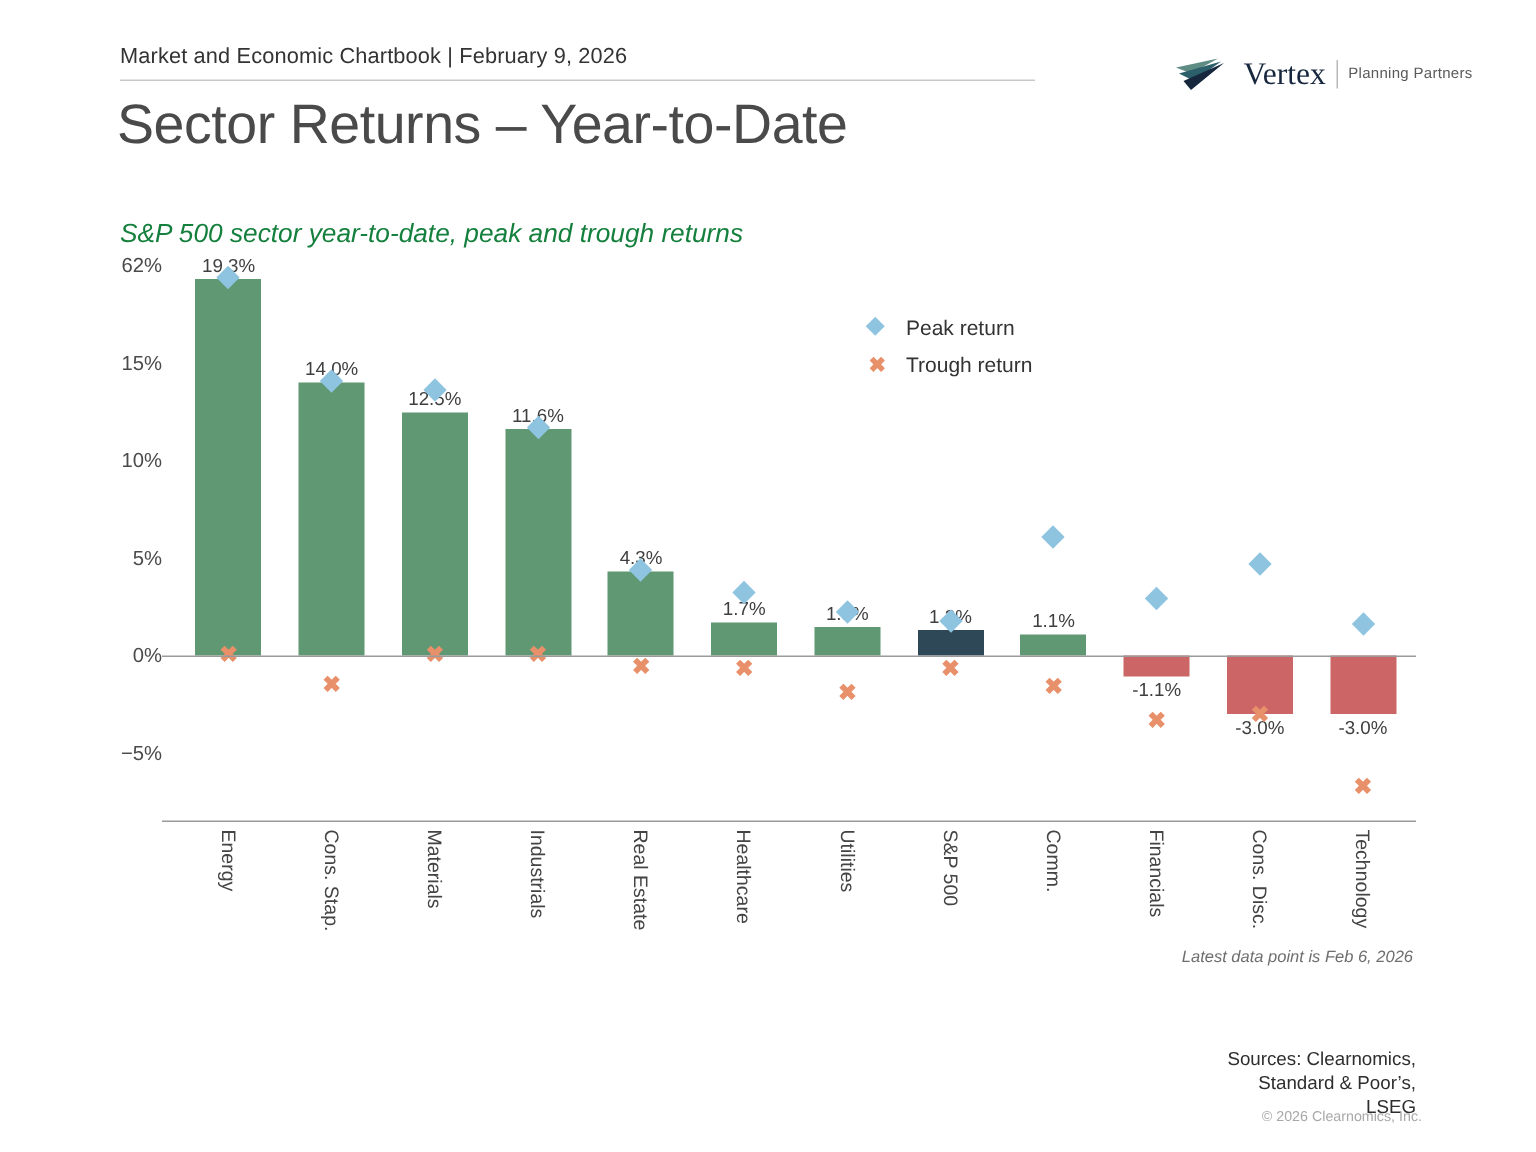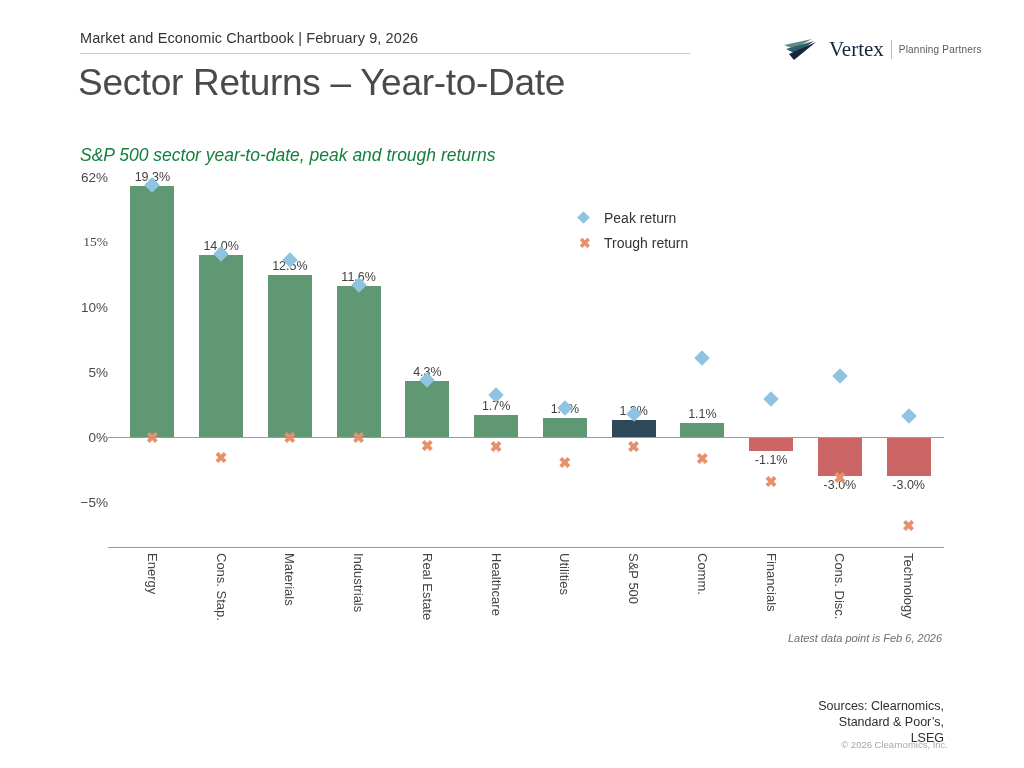--- a/index.html
+++ b/index.html
@@ -72,21 +72,21 @@
     <polygon points="7,18 34,6 12,24" fill="#16263c"></polygon>
   </svg>
   <span id="logo-word">Vertex</span>
   <span id="logo-div"></span>
   <span id="logo-tag">Planning Partners</span>
 </div>
 
 <div id="plot">
   <div id="yticks-layer">
       <div class="ytick" style="top: 0px;">62%</div>
-      <div class="ytick" style="top: 65px; font-family: Liberation Serif, serif;">15%</div>
+      <div class="ytick" style="top: 65px;">15%</div>
       <div class="ytick" style="top: 130px;">10%</div>
       <div class="ytick" style="top: 195px;">5%</div>
       <div class="ytick" style="top: 260px;">0%</div>
       <div class="ytick" style="top: 325px;">−5%</div>
     </div>
   <div id="bars-layer">
       <div class="bar" style="left: 12.375px; top: 9.1px; height: 250.9px; background: rgb(95, 152, 115);"></div>
       <div class="bar-label" style="left: 34.375px; top: -6.9px;">19.3%</div>
       <div class="bar" style="left: 81.125px; top: 78px; height: 182px; background: rgb(95, 152, 115);"></div>
       <div class="bar-label" style="left: 103.125px; top: 62px;">14.0%</div>

